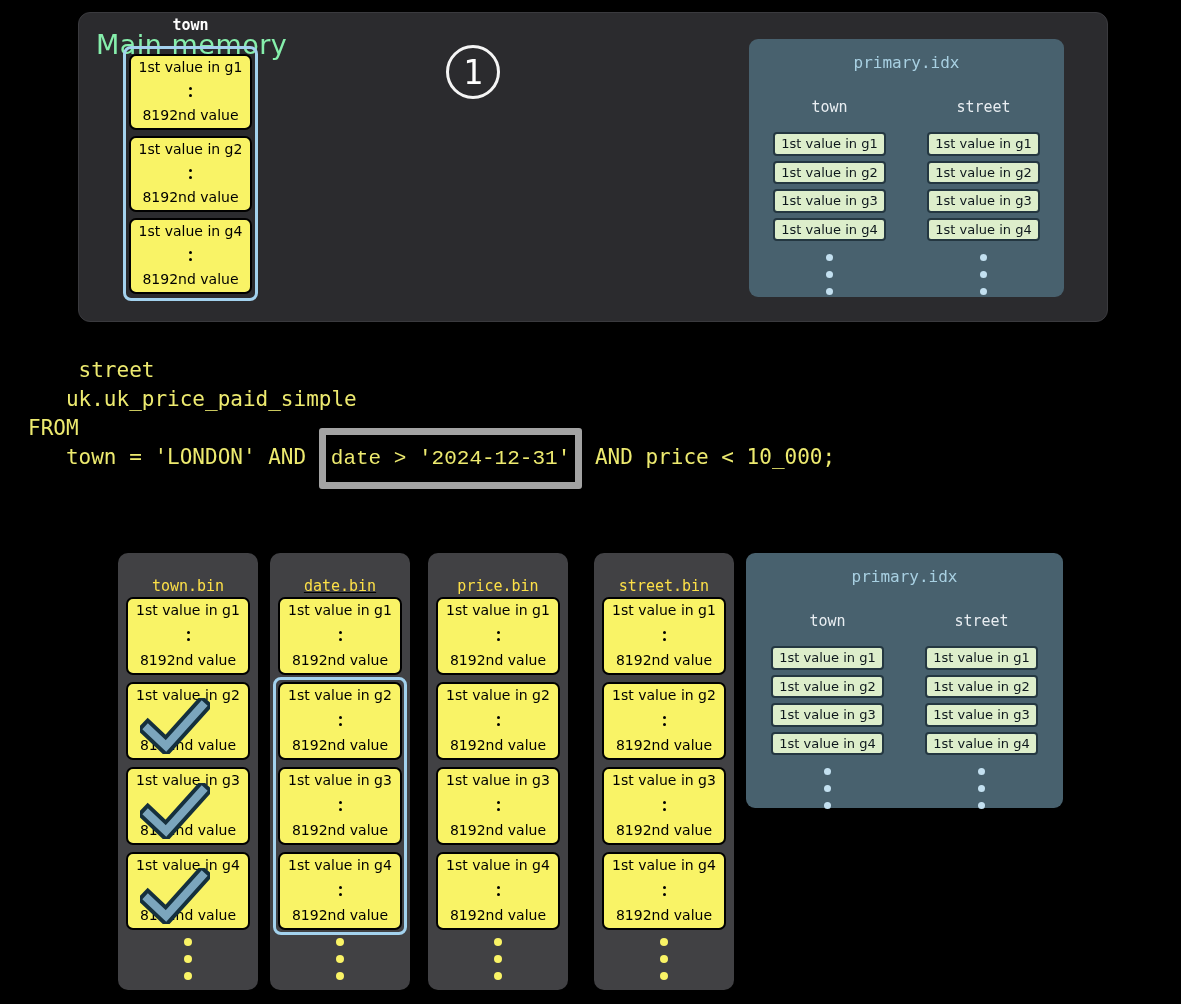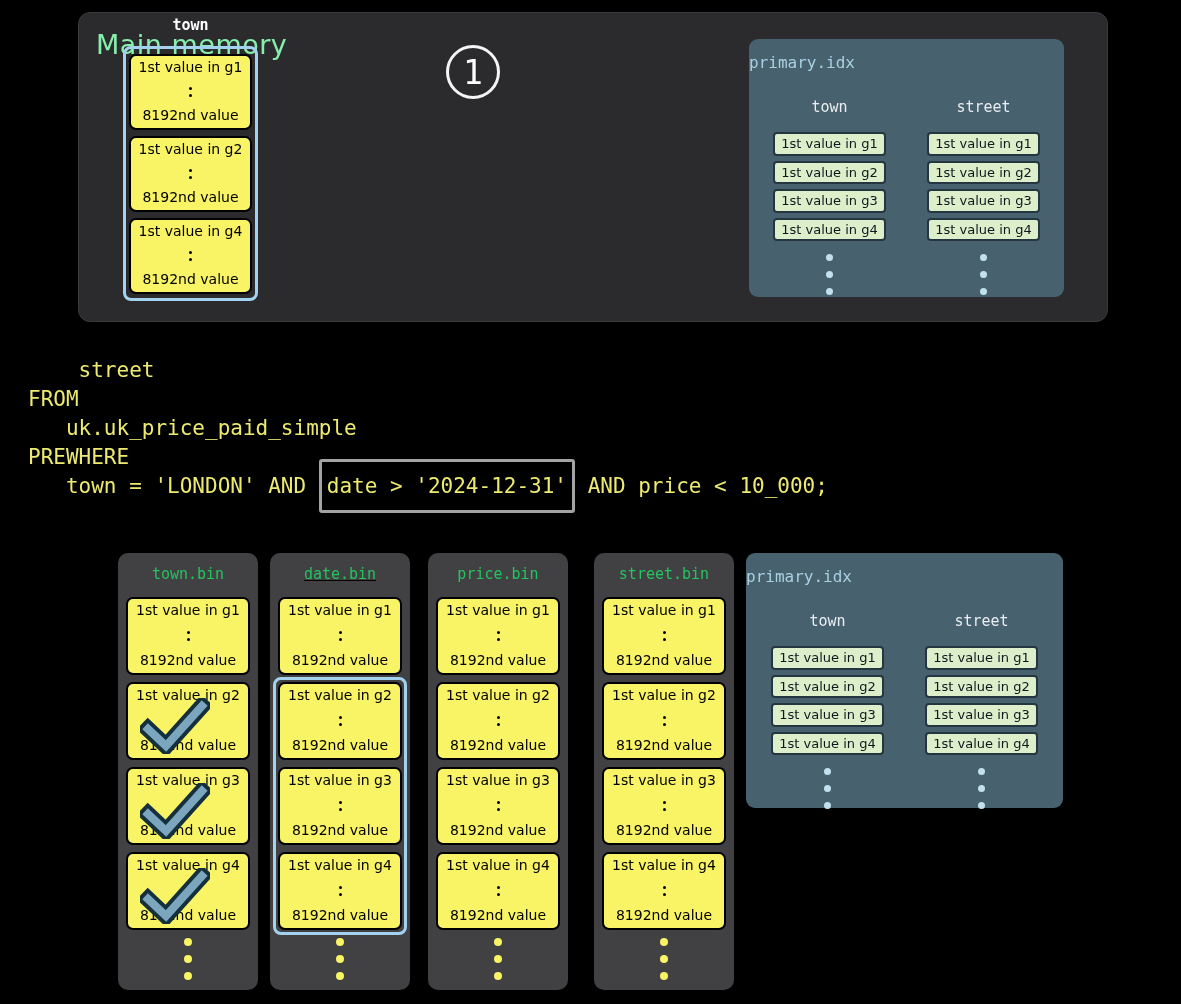--- a/index.html
+++ b/index.html
@@ -47,21 +47,21 @@
     border:3px solid #f5f5f5; border-radius:50%;
     display:flex; align-items:center; justify-content:center;
     color:#fff; font-size:33px; font-family:"DejaVu Sans Mono", monospace;
   }
 
   
   .pidx { background:#48616e; border-radius:9px; position:absolute; }
   .pidx-top    { left:670px; top:26px;  width:315px; height:258px; }
   .pidx-bottom { left:746px; top:553px; width:317px; height:255px; }
   .pidx-title {
-    margin-top:14px; color:#a8d0e2;
+    text-align:center; margin-top:14px; color:#a8d0e2;
     font-family:"DejaVu Sans Mono", monospace; font-size:16px;
   }
   .pidx-cols { display:flex; justify-content:center; gap:10px; margin-top:26px; }
   .pidx-col { width:144px; display:flex; flex-direction:column; align-items:center; }
   .pidx-col-label {
     color:#e9eef2; font-family:"DejaVu Sans Mono", monospace; font-size:15px;
     margin-bottom:16px;
   }
   .pidx-chip {
     background:#ddeecb; border:2px solid #243741; border-radius:4px;
@@ -71,29 +71,29 @@
   .pidx-dots { display:flex; flex-direction:column; align-items:center; gap:10px; margin-top:8px; }
   .pidx-dot { width:7px; height:7px; border-radius:50%; background:#c3e0f0; }
 
   
   .sql {
     position:absolute; left:28px; top:356px;
     font-family:"DejaVu Sans Mono", monospace; font-size:21px;
     line-height:29px; color:#edea6f;
   }
   .sql-line { white-space:pre; height:29px; }
-  .sql-box { border:3px solid #a3a3a3; border-radius:3px; padding:12px 5px; }
+  .sql-box { border:7px solid #a3a3a3; border-radius:3px; padding:12px 5px;font-family:Liberation Mono, monospace; }
 
   
   .bin-panel {
     position:absolute; top:553px; width:140px; height:437px;
     background:#414144; border-radius:10px;
   }
   .bin-title {
-    text-align:center; margin-top:12px; color:#22c55e;
+    text-align:center; margin-top:24px; color:#fde047;
     font-family:"DejaVu Sans Mono", monospace; font-size:15px;
   }
   .bin-granules { position:absolute; left:8px; top:44px; width:124px; height:333px; }
   .bin-granules .granule { position:absolute; left:0; width:124px; height:78px; }
   .check-wrap { position:absolute; left:14px; width:70px; height:56px; z-index:4; }
   .bin-highlight {
     position:absolute; left:-5px; width:134px;
     border:3px solid #a3d2ee; border-radius:8px; z-index:3;
   }
   .bin-dots {
@@ -163,23 +163,22 @@
             <span class="pidx-dot"></span>
             <span class="pidx-dot"></span>
           </div>
         </div>
       </div>
     </div>
 </div>
 
 <div class="sql">
   <div class="sql-line">    street</div>
+  <div class="sql-line">   uk.uk_price_paid_simple</div>
   <div class="sql-line">FROM</div>
-  <div class="sql-line">   uk.uk_price_paid_simple</div>
-  <div class="sql-line">PREWHERE</div>
   <div class="sql-line"><span>   town = 'LONDON' AND </span><span class="sql-box"><span>date &gt; '2024-12-31'</span></span><span> AND price &lt; 10_000;</span></div>
 </div>
 
 <div id="bins-layer">
     <div class="bin-panel" style="left: 118px;">
       <div class="bin-title">town.bin</div>
       <div class="bin-granules">
         <div class="granule" style="top: 0px;">
           <div class="g-text">1st value in g1</div>
           <div class="g-dots">

